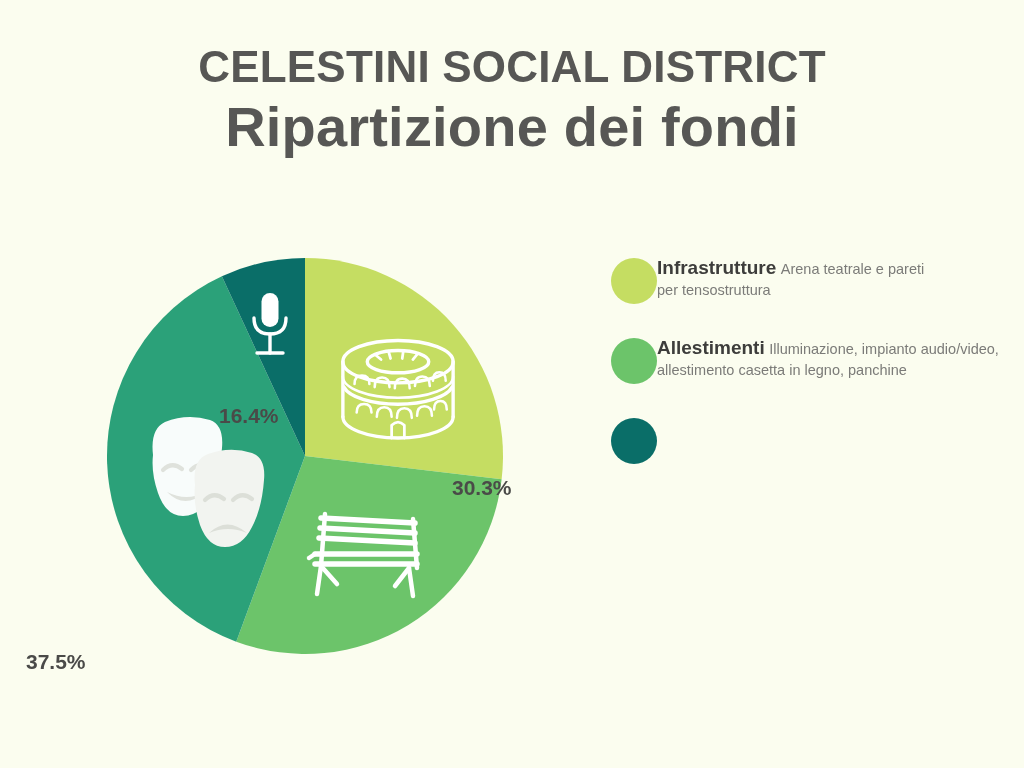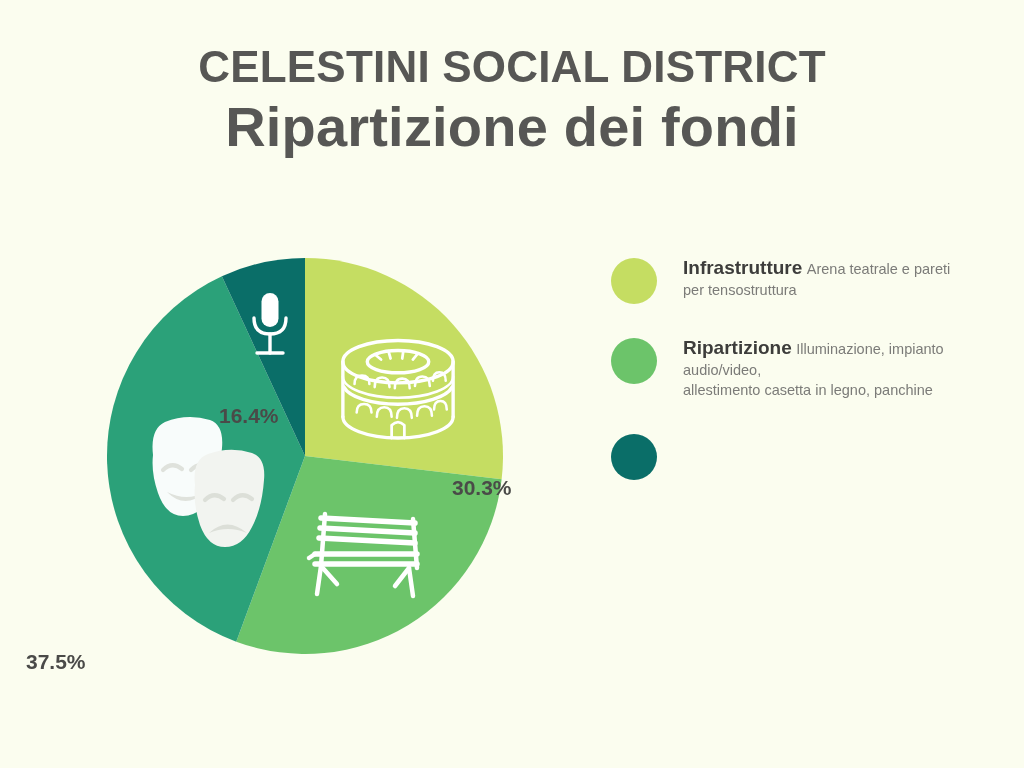--- a/index.html
+++ b/index.html
@@ -83,21 +83,20 @@
   }
   .legend-item:last-child { margin-bottom: 0; }
   .legend-dot {
     width: 46px;
     height: 46px;
     border-radius: 50%;
     flex: 0 0 46px;
     margin-top: 2px;
   }
   .legend-text {
-    margin-left: 26px;
     padding-top: 0px;
   }
   .legend-title {
     font-size: 19px;
     font-weight: bold;
     color: #3d3d3b;
     line-height: 1.25;
     margin-bottom: 3px;
     white-space: nowrap;
   }
@@ -215,21 +214,21 @@
       <span class="legend-text">
         <span class="legend-title">Infrastrutture</span>
         <span class="legend-desc">Arena teatrale e pareti
 per tensostruttura</span>
       </span>
     </div>
 
     <div class="legend-item">
       <span class="legend-dot" style="background: rgb(108, 196, 106);"></span>
       <span class="legend-text">
-        <span class="legend-title">Ripartizione</span>
+        <span class="legend-title">Allestimenti</span>
         <span class="legend-desc">Illuminazione, impianto audio/video,
 allestimento casetta in legno, panchine</span>
       </span>
     </div>
 
 
     <div class="legend-item">
       <span class="legend-dot" style="background: rgb(10, 110, 104);"></span>
     </div>
 

